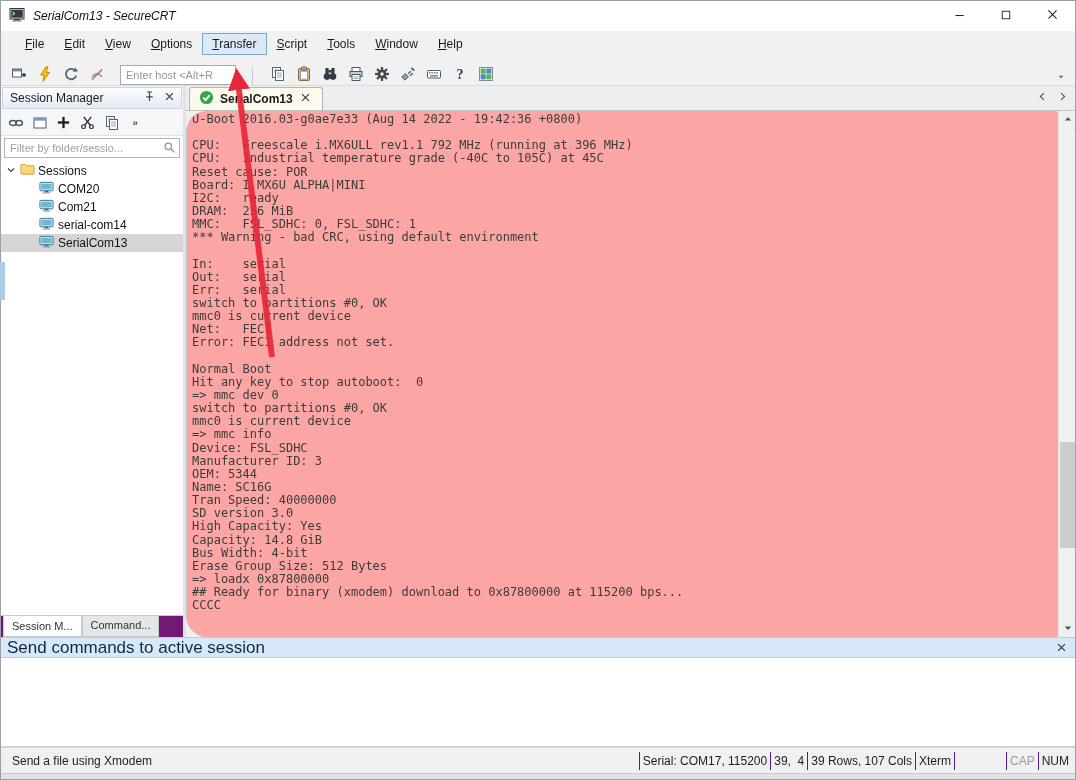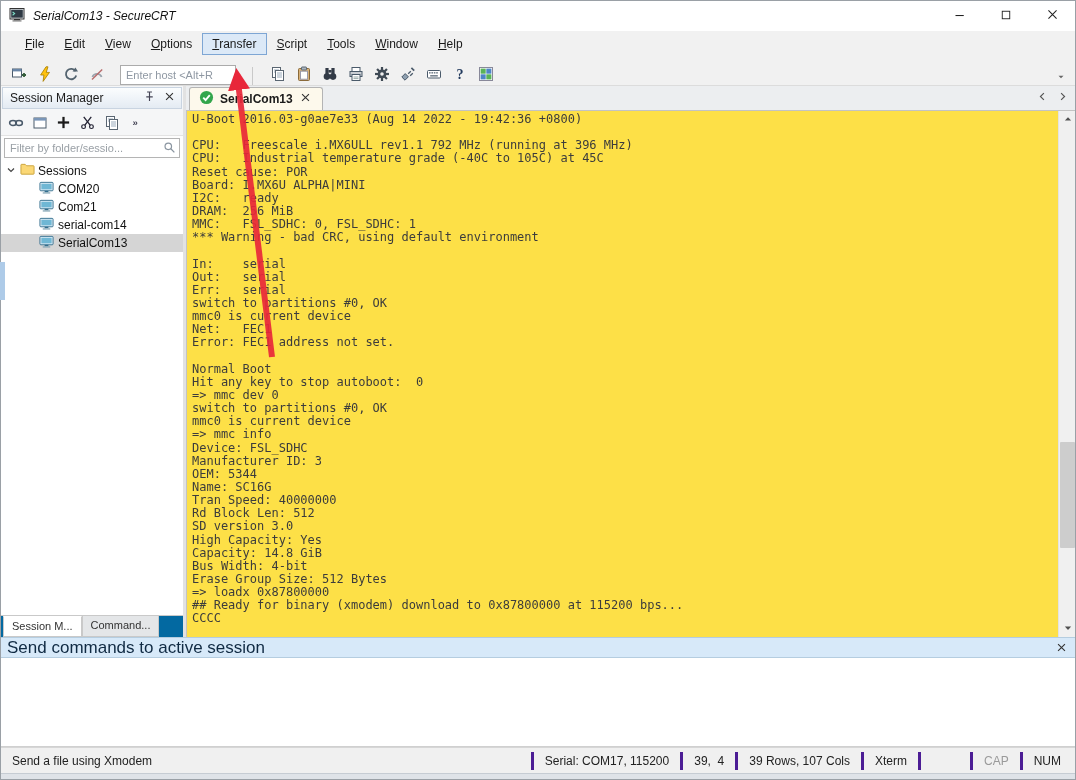--- a/index.html
+++ b/index.html
@@ -86,21 +86,21 @@
   }
   .filter-input::placeholder { color:#9aa0a6; }
   .filter-glass { position:absolute; right:7px; top:5px; }
   .tree { flex:1; background:#ffffff; overflow:hidden; padding-top:2px; }
   .tree-root { height:18px; display:flex; align-items:center; gap:3px; padding-left:4px; }
   .tree-item { height:18px; display:flex; align-items:center; gap:4px; padding-left:38px; cursor:default; }
   .tree-item.selected { background:#d5d5d5; }
   .tree-label { font-size:12px; color:#111; }
   .sb-tabs {
     height:22px; flex:none; display:flex; align-items:stretch;
-    background:#0369a1; border-top:1px solid #c9c9c9; padding-left:2px;
+    background:#701a75; border-top:1px solid #c9c9c9; padding-left:2px;
   }
   .stab {
     padding:3px 8px 0 8px; font-size:11px; color:#333;
     border:1px solid #c9c9c9; border-top:none; background:#e4e6e8;
   }
   .stab.active { background:#ffffff; border-top:1px solid #fff; }
 
   
   .term-pane { flex:1; display:flex; flex-direction:column; min-width:0; }
   .tabbar {
@@ -110,22 +110,22 @@
   .term-tab {
     height:23px; display:flex; align-items:center; gap:6px; padding:0 9px;
     background:#fdf9ec; border:1px solid #b4b4b4; border-bottom:none;
     border-radius:3px 3px 0 0; font-weight:bold; font-size:12px;
   }
   .tab-close { display:flex; align-items:center; justify-content:center; width:14px; height:14px; }
   .tab-nav { margin-left:auto; display:flex; gap:2px; padding-bottom:4px; }
   .tab-nav-btn { width:18px; height:17px; display:flex; align-items:center; justify-content:center; }
 
   .terminal {
-    flex:1; position:relative; background:#fde047;
-    border-left:1px solid #c3c3c3; overflow:hidden;
+    flex:1; position:relative; background:#fca5a5;
+    border-left:1px solid #c3c3c3; overflow:hidden;border-radius:21px;
   }
   .term-output {
     position:absolute; inset:2px 18px 0 5px;
     font-family:"DejaVu Sans Mono","Liberation Mono",monospace;
     font-size:12px; line-height:13.15px; color:#3c3c3c;
   }
   .term-line { white-space:pre; height:13.15px; }
 
   
   .vscroll {
@@ -157,22 +157,22 @@
   }
 
   
   .statusbar {
     height:26px; flex:none; display:flex; align-items:center;
     background:#f0f0f0; border-top:1px solid #d6d6d6; padding:0 3px; font-size:12px; color:#222;justify-content:flex-end;
   }
   .sb-hint { padding:0 8px; }
   .sb-segs { margin-left:auto; display:flex; align-items:center; height:100%; }
   .seg {
-    padding:0 11px; height:18px; line-height:18px;
-    border-left:3px solid #4c1d95; text-align:center; white-space:pre;
+    padding:0 3px; height:18px; line-height:18px;
+    border-left:1px solid #4c1d95; text-align:center; white-space:pre;
   }
   .seg.dim { color:#9a9a9a; }
   .seg.spacer { min-width:52px; }
   .bottom-strip { height:6px; flex:none; background:#dfe3e8; border-top:1px solid #c6ccd3; }
 
   .dock-accent { position:absolute; left:0; top:262px; width:5px; height:38px; background:#aecbe8; }
 
   
   .annotation { position:absolute; inset:0; pointer-events:none; z-index:99; }
 </style>
@@ -518,21 +518,20 @@
             <div class="term-line">Hit any key to stop autoboot:  0</div>
             <div class="term-line">=&gt; mmc dev 0</div>
             <div class="term-line">switch to partitions #0, OK</div>
             <div class="term-line">mmc0 is current device</div>
             <div class="term-line">=&gt; mmc info</div>
             <div class="term-line">Device: FSL_SDHC</div>
             <div class="term-line">Manufacturer ID: 3</div>
             <div class="term-line">OEM: 5344</div>
             <div class="term-line">Name: SC16G</div>
             <div class="term-line">Tran Speed: 40000000</div>
-            <div class="term-line">Rd Block Len: 512</div>
             <div class="term-line">SD version 3.0</div>
             <div class="term-line">High Capacity: Yes</div>
             <div class="term-line">Capacity: 14.8 GiB</div>
             <div class="term-line">Bus Width: 4-bit</div>
             <div class="term-line">Erase Group Size: 512 Bytes</div>
             <div class="term-line">=&gt; loadx 0x87800000</div>
             <div class="term-line">## Ready for binary (xmodem) download to 0x87800000 at 115200 bps...</div>
             <div class="term-line">CCCC</div>
           </div>
         <div class="vscroll">

